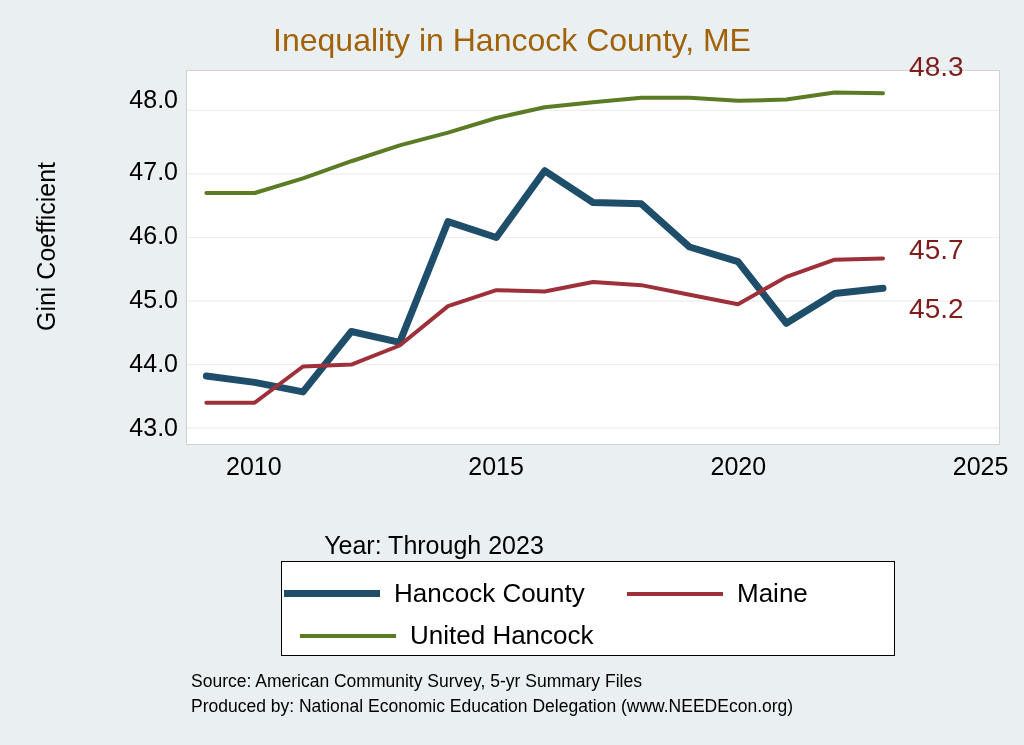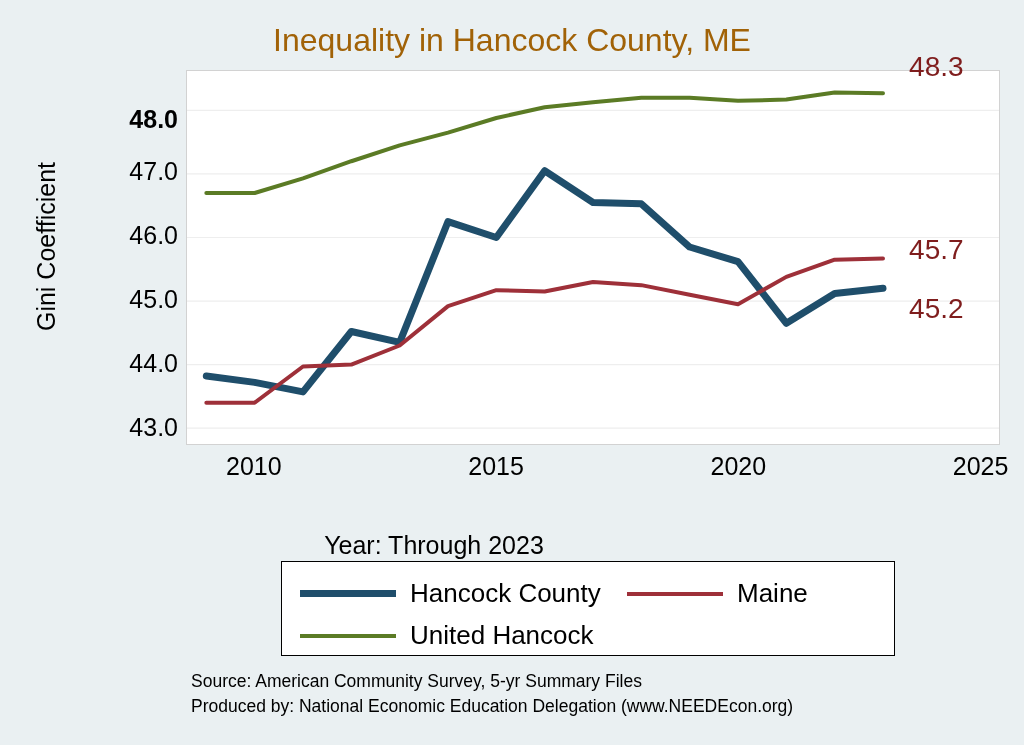--- a/index.html
+++ b/index.html
@@ -147,36 +147,36 @@
         <polyline points="19.33,122.00 67.67,122.00 116.00,107.39 164.33,90.23 212.67,74.35 261.00,61.64 309.33,47.02 357.67,36.22 406.00,31.14 454.33,26.69 502.67,26.69 551.00,29.87 599.33,28.59 647.67,21.60 696.00,22.24" fill="none" stroke="#5b7b25" stroke-width="4" stroke-linejoin="round" stroke-linecap="round"></polyline>
       </svg>
   </div>
 
   <div class="ytick-wrap" id="ytick-wrap">
       <div class="ytick" style="top: 413.029px;">43.0</div>
       <div class="ytick" style="top: 349.145px;">44.0</div>
       <div class="ytick" style="top: 285.261px;">45.0</div>
       <div class="ytick" style="top: 221.376px;">46.0</div>
       <div class="ytick" style="top: 157.492px;">47.0</div>
-      <div class="ytick" style="top: 105px; font-weight: bold;">48.0</div>
+      <div class="ytick" style="top: 85px;">48.0</div>
     </div>
   <div id="xtick-wrap">
       <div class="xtick" style="left: 183.833px;">2010</div>
       <div class="xtick" style="left: 426.095px;">2015</div>
       <div class="xtick" style="left: 668.357px;">2020</div>
       <div class="xtick" style="left: 910.619px;">2025</div>
     </div>
   <div id="endlabel-wrap">
       <div class="endlabel" style="left: 909.095px; top: 51.4429px;">48.3</div>
       <div class="endlabel" style="left: 909.095px; top: 233.542px;">45.7</div>
       <div class="endlabel" style="left: 909.095px; top: 293.484px;">45.2</div>
     </div>
 
   <div class="legend-box">
-    <div class="legend-item" style="left:18px; top:16px;">
+    <div class="legend-item" style="left:2px; top:16px;">
       <span class="legend-swatch" style="border-top-width:7px; border-top-color:#1f4e6b;"></span>
       <span class="legend-text">Hancock County</span>
     </div>
     <div class="legend-item" style="left:345px; top:16px;">
       <span class="legend-swatch" style="border-top-width:4px; border-top-color:#9e3039;"></span>
       <span class="legend-text">Maine</span>
     </div>
     <div class="legend-item" style="left:18px; top:58px;">
       <span class="legend-swatch" style="border-top-width:4px; border-top-color:#5b7b25;"></span>
       <span class="legend-text">United Hancock</span>

